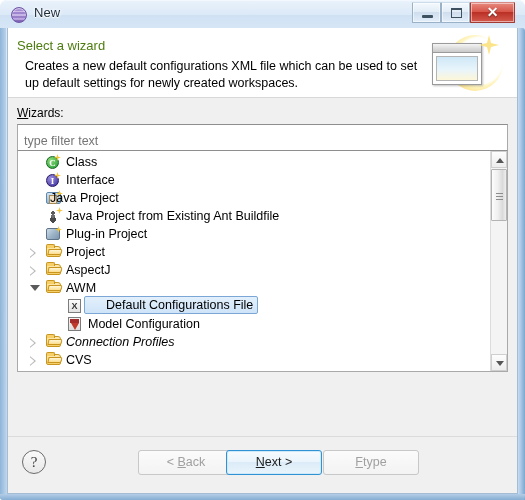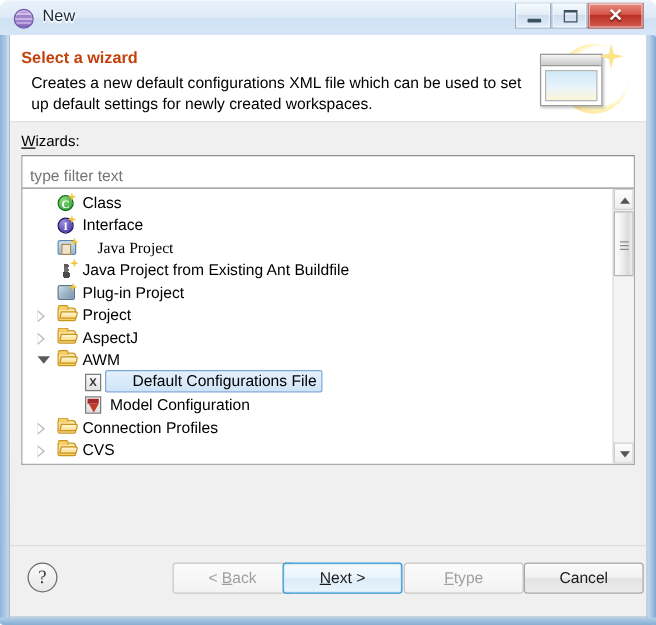--- a/index.html
+++ b/index.html
@@ -95,21 +95,21 @@
 
   
   #banner {
     position: absolute; left: 0; top: 0; right: 0; height: 70px;
     background: #ffffff;
     border-bottom: 1px solid #d8d8d8;
     overflow: hidden;
   }
   #banner-title {
     position: absolute; left: 9px; top: 10px;
-    font-size: 13px; font-weight: bold; color: #c2410c;
+    font-size: 13px; font-weight: normal; color: #4d7c0f;
   }
   #banner-desc {
     position: absolute; left: 17px; top: 30px; width: 395px;
     font-size: 12.5px; color: #000; line-height: 17px;
   }
   
   #banner-art { position: absolute; right: 12px; top: 5px; width: 78px; height: 62px; }
   #art-glow {
     position: absolute; right: 2px; top: 2px; width: 56px; height: 56px;
     border-radius: 50%;
@@ -391,21 +391,21 @@
               <div class="label" style="left: 48px;">Class</div>
             </div>
             <div class="row">
               <div class="ic ic-circle ic-interface" style="left: 28px;">I<div class="ic-spark"></div></div>
               <div class="label" style="left: 48px;">Interface</div>
             </div>
             <div class="row">
               <div class="ic ic-jproj" style="left: 28px;">
                 <div class="ic-spark"></div>
               </div>
-              <div class="label" style="left: 60px; font-family: Liberation Serif, serif;">Java Project</div>
+              <div class="label" style="left: 32px;">Java Project</div>
             </div>
             <div class="row">
               <div class="ic ic-ant" style="left: 28px;">
                 <div class="ic-spark"></div>
               </div>
               <div class="label" style="left: 48px;">Java Project from Existing Ant Buildfile</div>
             </div>
             <div class="row">
               <div class="ic ic-plugin" style="left: 28px;">
                 <div class="ic-spark"></div>
@@ -431,21 +431,21 @@
               <div class="ic ic-xfile" style="left: 50px;">X</div>
               <div class="label" style="left: 70px; padding-left: 21px;">Default Configurations File</div>
             </div>
             <div class="row">
               <div class="ic ic-model" style="left: 50px;"></div>
               <div class="label" style="left: 70px; text-align: center;">Model Configuration</div>
             </div>
             <div class="row">
               <div class="twisty collapsed" style="left: 12px;"></div>
               <div class="ic ic-folder" style="left: 28px;"></div>
-              <div class="label" style="left: 48px;">Connection Profiles</div>
+              <div class="label" style="left: 48px; font-style: italic;">Connection Profiles</div>
             </div>
             <div class="row">
               <div class="twisty collapsed" style="left: 12px;"></div>
               <div class="ic ic-folder" style="left: 28px;"></div>
               <div class="label" style="left: 48px;">CVS</div>
             </div>
           </div>
 
         <div id="vscroll">
           <div class="sb-btn" id="sb-up">
@@ -465,17 +465,16 @@
 
     <div id="buttonbar">
       <div id="help-btn">?</div>
 
       <div class="btn disabled" id="b-back"><span>&lt; </span><u>B</u><span>ack</span></div>
 
       <div class="btn default" id="b-next"><span></span><u>N</u><span>ext &gt;</span></div>
 
       <div class="btn disabled" id="b-finish"><span></span><u>F</u><span>type</span></div>
 
-      <div class="btn" id="b-cancel"><span>Cancel</span></div>
     </div>
 
   </div>
 </div>
 
 </body></html>

